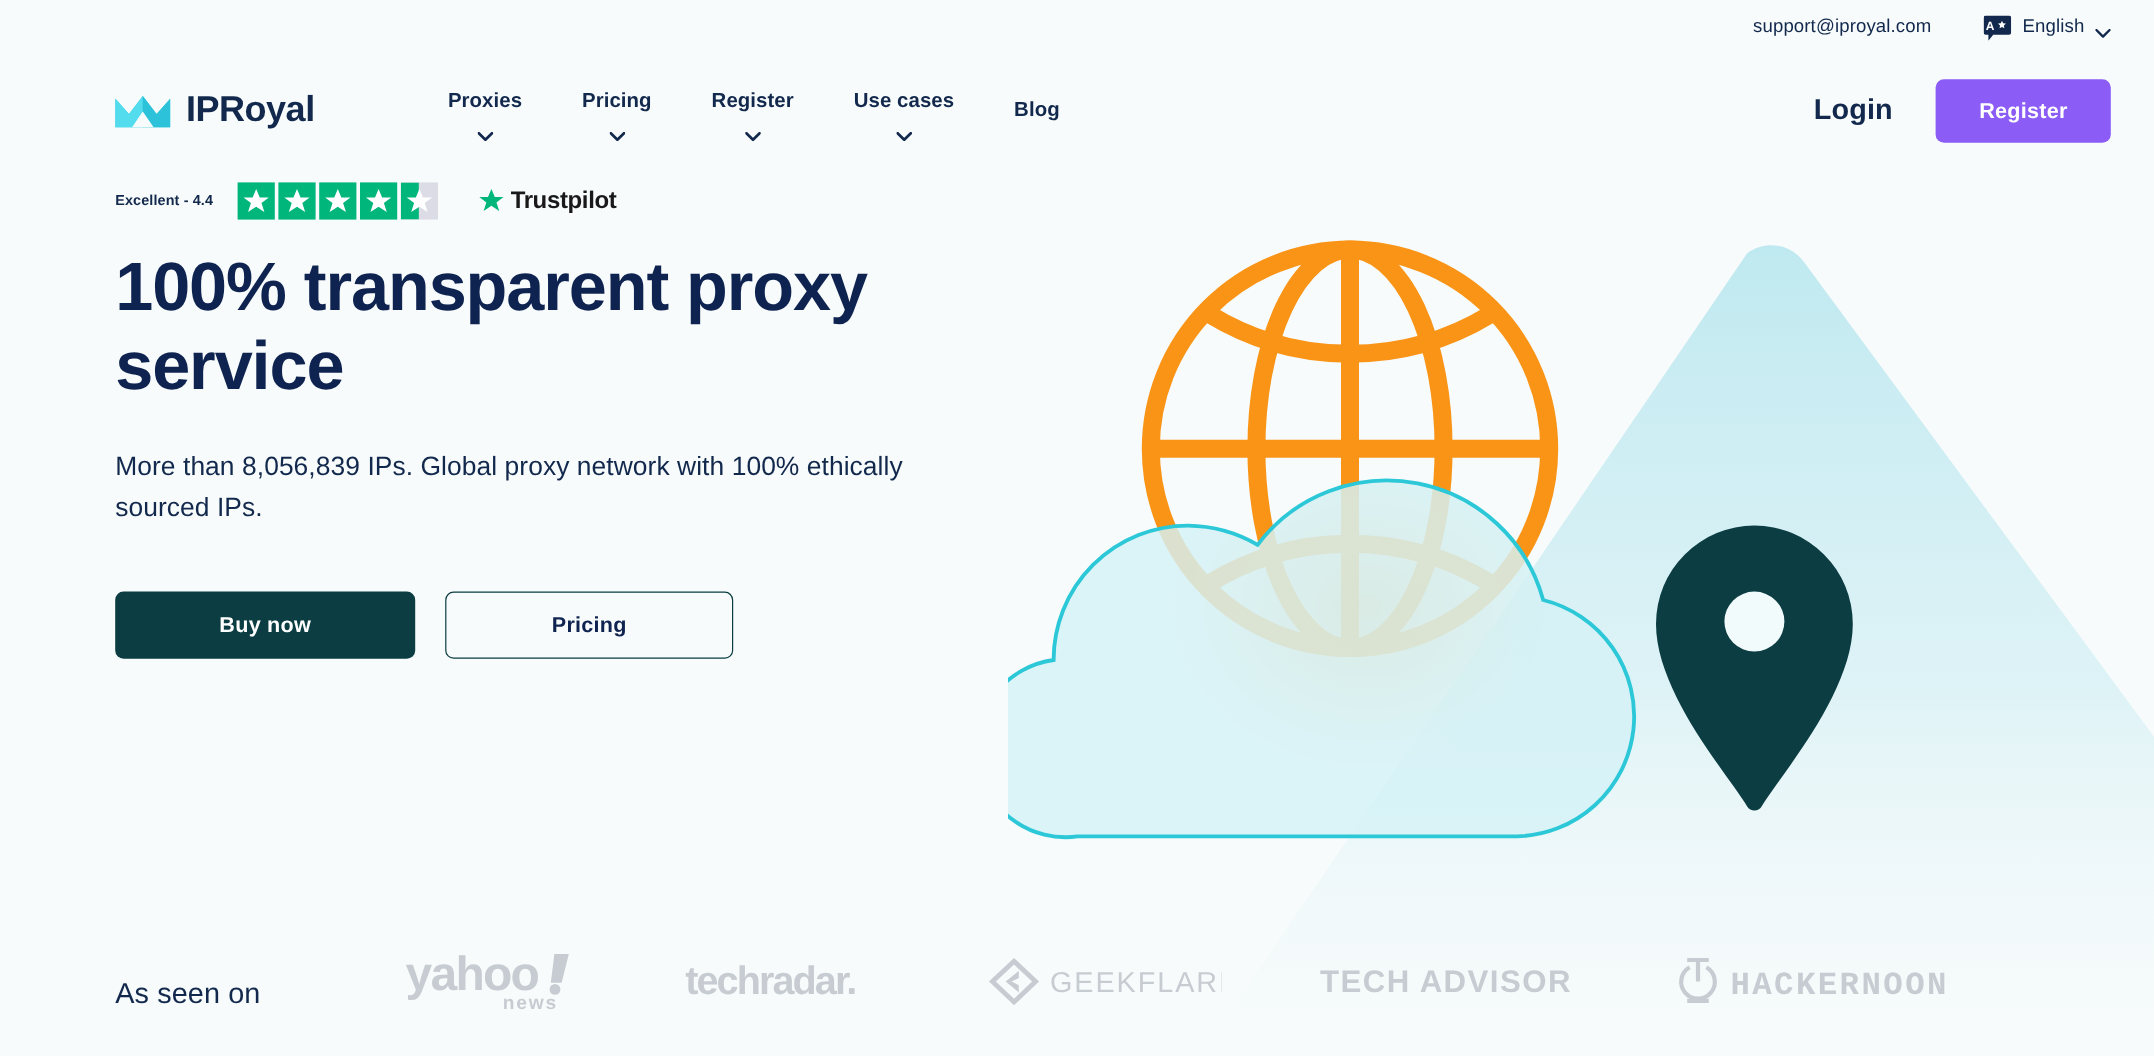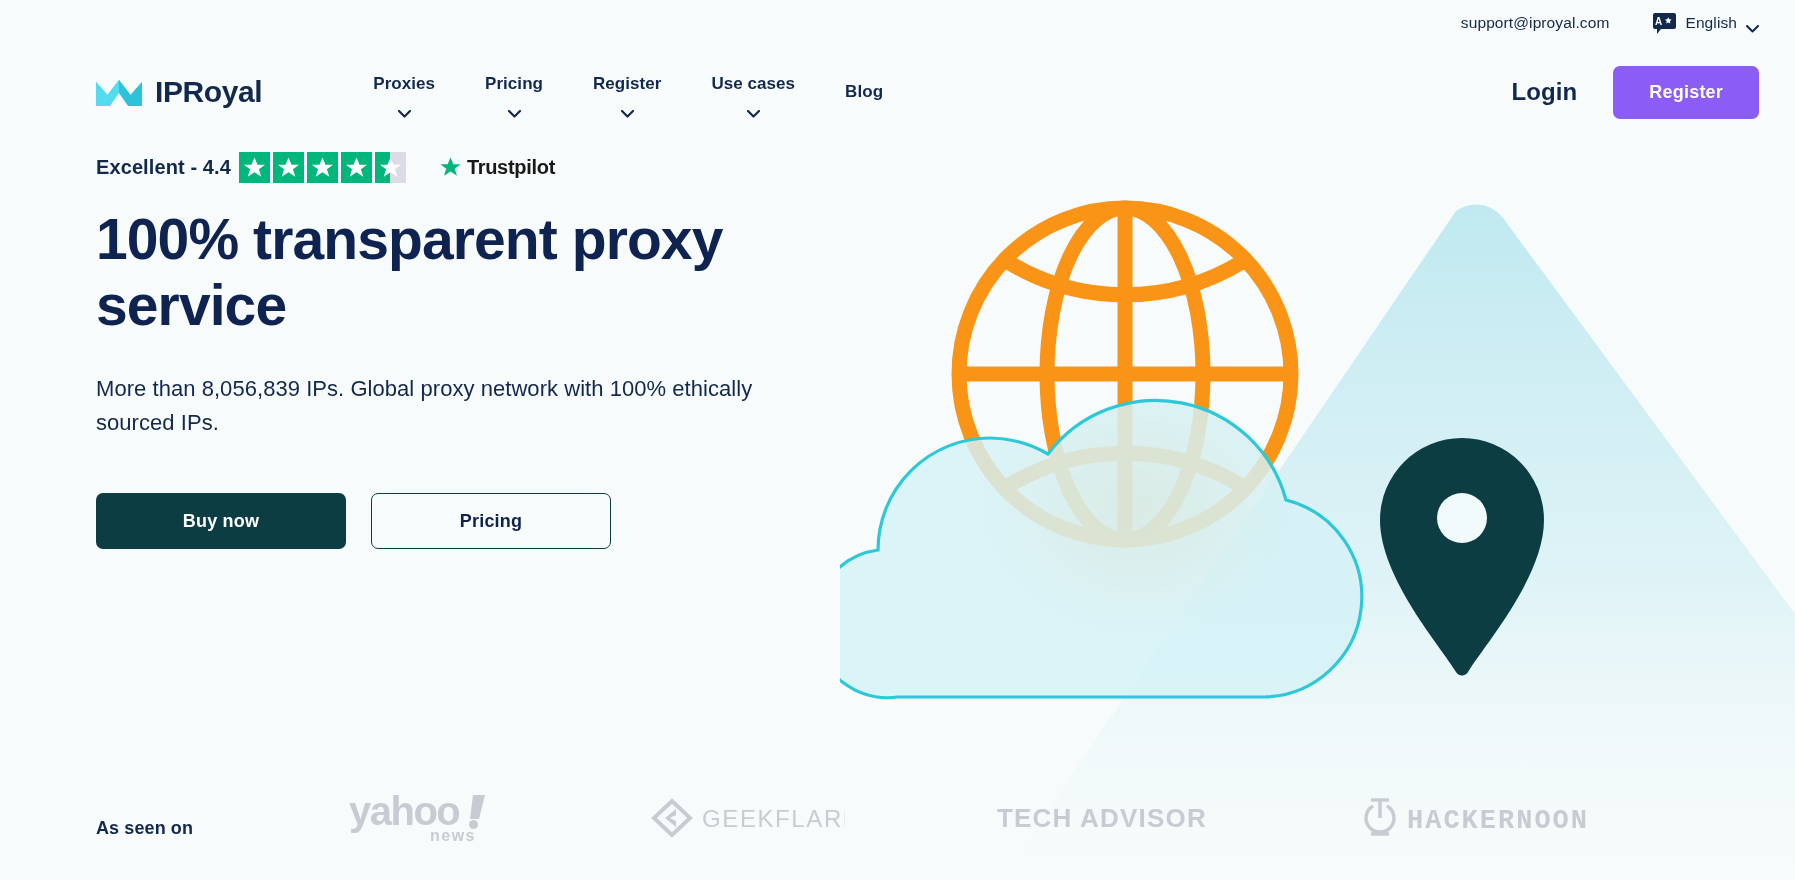--- a/index.html
+++ b/index.html
@@ -144,25 +144,25 @@
     z-index: 10;
   }
   .rating-row {
     display: flex;
     align-items: center;
     gap: 0;
     height: 34px;
     margin-bottom: 22px;
   }
   .rating-text {
-    font-size: 20px;
+    font-size: 12px;
     font-weight: 700;
     color: #12284c;
     letter-spacing: .1px;
-    margin-right: 8px;
+    margin-right: 20px;
     white-space: nowrap;
   }
   .stars { display: flex; gap: 3px; margin-right: 33px; }
   .star-box {
     width: 31px; height: 31px;
     background: #00b67a;
     display: flex;
     align-items: center;
     justify-content: center;
     position: relative;
@@ -251,22 +251,22 @@
     left: 0; right: 0;
     bottom: 0;
     height: 124px;
     display: flex;
     align-items: center;
     padding-left: 96px;
     padding-right: 36px;
     z-index: 15;
   }
   .seenon-label {
-    font-size: 18px;
-    font-weight: 700;
+    font-size: 24px;
+    font-weight: 400;
     color: #12284c;
     letter-spacing: .1px;
     white-space: nowrap;
     margin-top: 21px;
   }
   .logo-strip {
     display: flex;
     align-items: center;
     flex: 1;
     justify-content: space-around;
@@ -499,20 +499,25 @@
 
       <span class="press-logo">
         <svg width="150" height="54" viewBox="0 0 150 54" aria-hidden="true">
           <text x="0" y="34" font-family="Liberation Sans, sans-serif" font-size="40" font-weight="700" fill="#c3c9cf" letter-spacing="-1.5">yahoo</text>
           <path d="M124 4 L136 4 L130 28 L121 28 Z" fill="#c3c9cf"></path>
           <circle cx="124.5" cy="33.5" r="4.5" fill="#c3c9cf"></circle>
           <text x="81" y="50" font-family="Liberation Sans, sans-serif" font-size="16" font-weight="700" fill="#c3c9cf" letter-spacing="1.5">news</text>
         </svg>
       </span>
 
+      <span class="press-logo">
+        <svg width="170" height="40" viewBox="0 0 170 40" aria-hidden="true">
+          <text x="0" y="30" font-family="Liberation Sans, sans-serif" font-size="33" font-weight="700" fill="#c3c9cf" letter-spacing="-1.6">techradar.</text>
+        </svg>
+      </span>
 
       <span class="press-logo">
         <svg width="195" height="42" viewBox="0 0 195 42" aria-hidden="true">
           <g fill="none" stroke="#c3c9cf" stroke-width="4">
             <path d="M22 4 L40 21 L22 38 L4 21 Z"></path>
           </g>
           <path d="M15 21 L26 12 L26 18 L20 21 L26 24 L26 30 Z" fill="#c3c9cf"></path>
           <text x="52" y="30" font-family="Liberation Sans, sans-serif" font-size="24" font-weight="400" fill="#c3c9cf" letter-spacing="1.6">GEEKFLARE</text>
         </svg>
       </span>

